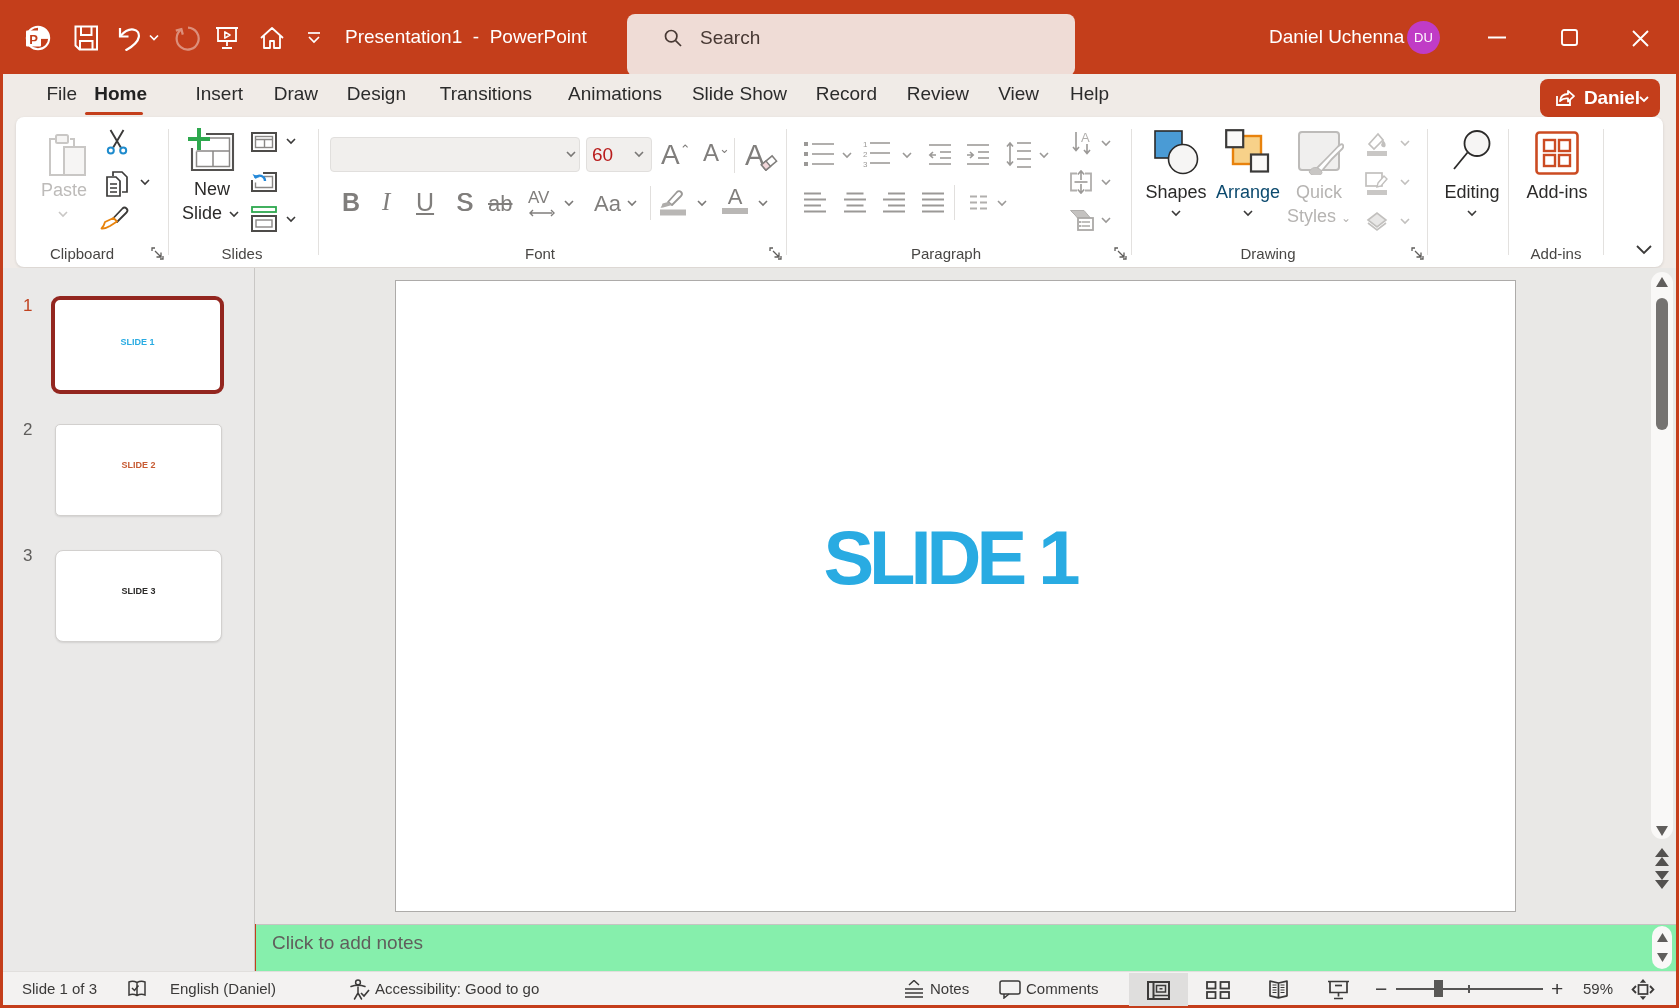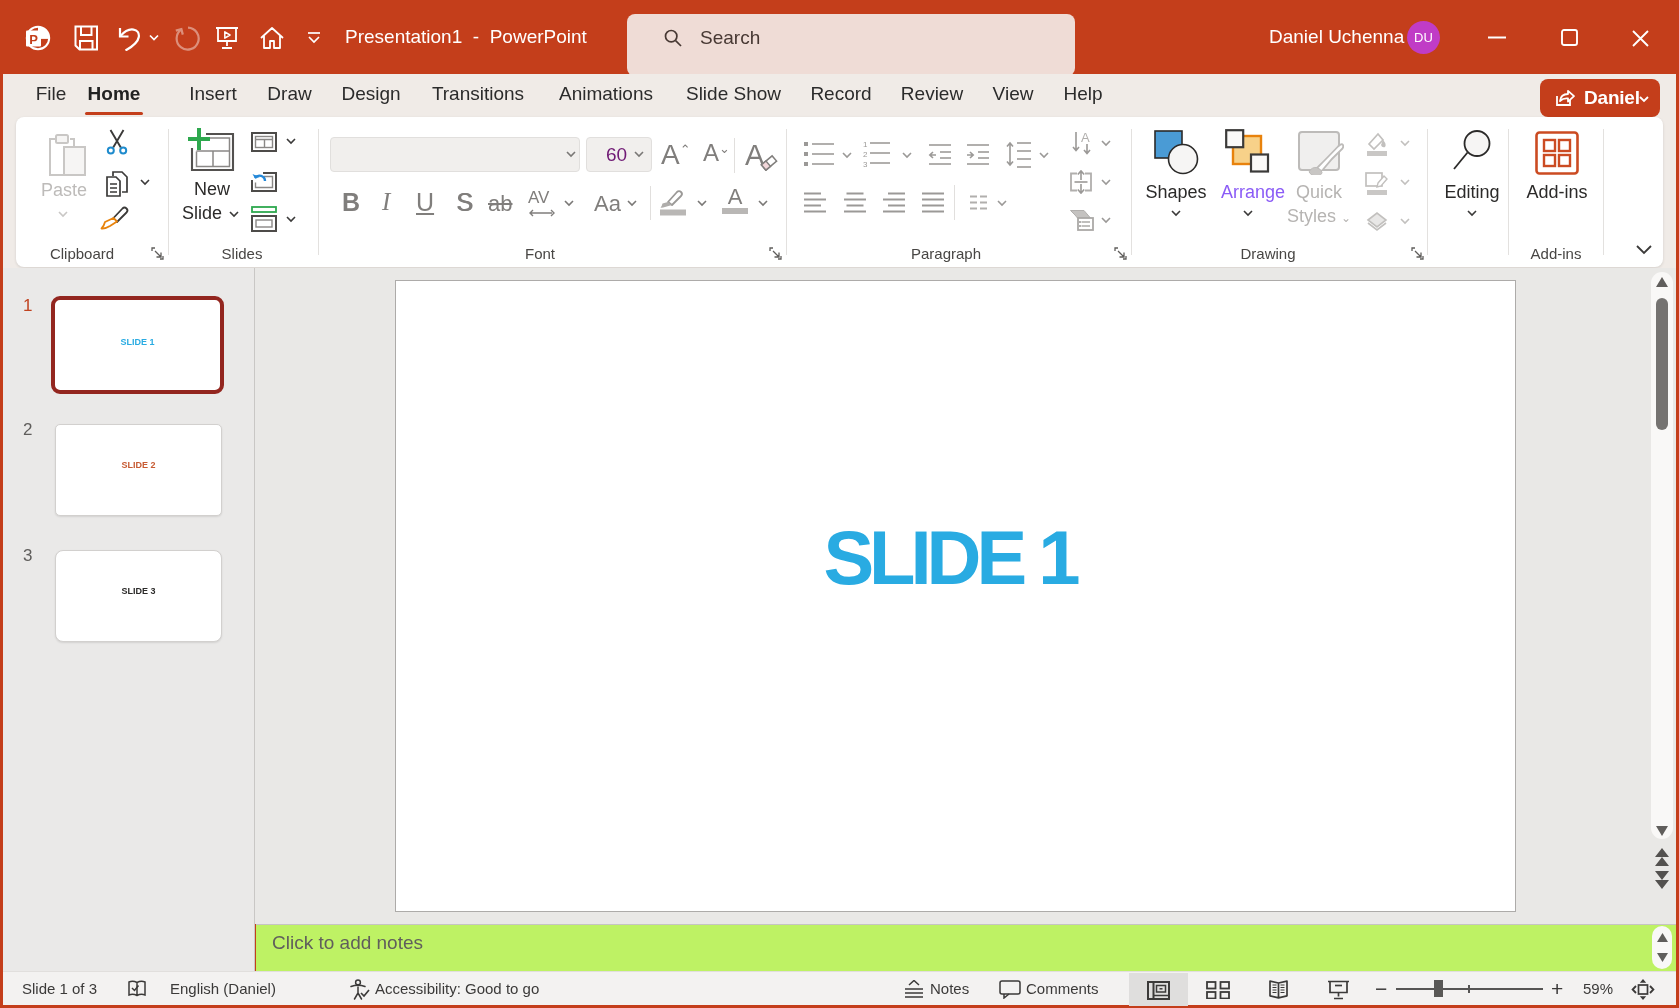--- a/index.html
+++ b/index.html
@@ -11,42 +11,42 @@
 #titlebar { position:absolute; left:0; top:0; width:1679px; height:74px; background:#C43E1B; color:#fff; }
 #titlebar svg { position:absolute; }
 #titletext { position:absolute; left:345px; top:0; height:74px; line-height:74px; font-size:19px; color:#fff; }
 #searchbox { position:absolute; left:627px; top:14px; width:448px; height:62px; background:#EFDCD6; border-radius:8px; }
 #searchbox .stext { position:absolute; left:73px; top:0; height:47px; line-height:47px; font-size:19px; color:#473833; }
 #username { position:absolute; left:1269px; top:0; height:74px; line-height:74px; font-size:19px; color:#fff; }
 #avatar { position:absolute; left:1407px; top:21px; width:33px; height:33px; border-radius:50%; background:#C03CC6; text-align:center; line-height:33px; font-size:13px; color:#fff; }
 
 
 #menurow { position:absolute; left:3px; top:74px; width:1673px; height:194px; background:#F0EBE7; }
-.tab { position:absolute; top:0; height:43px; line-height:40px; font-size:19px; color:#2b2b2b; text-align:center; }
+.tab { position:absolute; top:0; height:43px; line-height:40px; font-size:19px; color:#2b2b2b; text-align:right; }
 #share { position:absolute; left:1540px; top:79px; width:120px; height:38px; background:#C43E1B; border-radius:8px; color:#fff; }
 #share .sh-label { position:absolute; left:44px; top:0; height:38px; line-height:37px; font-size:19px; font-weight:bold; letter-spacing:-0.2px; }
 
 
 #ribbon { position:absolute; left:16px; top:117px; width:1647px; height:150px; background:#fff; border-radius:8px; box-shadow:0 1px 3px rgba(0,0,0,0.12); }
 .gdiv { position:absolute; top:12px; height:126px; width:1px; background:#E3E1DF; }
 .glabel { position:absolute; top:128px; font-size:15px; color:#484644; text-align:center; transform:translateX(-50%); }
 .launcher { position:absolute; width:13px; height:13px; }
 .ricon { position:absolute; }
 
 
 #content { position:absolute; left:3px; top:268px; width:1673px; height:656px; background:#E9E8E6; }
 #leftpane { position:absolute; left:3px; top:268px; width:252px; height:656px; background:#EAE9E8; border-right:1px solid #C9C7C5; }
 .thumbnum { position:absolute; left:20px; font-size:17px; color:#5f5d5b; }
 .thumb { position:absolute; background:#fff; }
 #canvasarea { position:absolute; left:259px; top:267px; width:1390px; height:663px; }
 #slide { position:absolute; left:395px; top:280px; width:1121px; height:632px; background:#fff; border:1px solid #ADABA9; }
 #slidetitle { position:absolute; left:389px; top:514px; width:1121px; text-align:center; font-size:76px; font-weight:bold; color:#29ABE2; letter-spacing:-5px; }
 
 
-#notes { position:absolute; left:256px; top:924px; width:1420px; height:47px; background:#bef264; border-top:1px solid #C6C4C2; }
+#notes { position:absolute; left:256px; top:924px; width:1420px; height:47px; background:#86efac; border-top:1px solid #C6C4C2; }
 #notes .ntext { position:absolute; left:16px; top:0; height:36px; line-height:36px; font-size:19px; color:#605E5C; }
 #notesleft { position:absolute; left:3px; top:924px; width:252px; height:47px; background:#EAE9E8; border-right:1px solid #C9C7C5; }
 
 
 #statusbar { position:absolute; left:0px; top:971px; width:1679px; height:34px; background:#F3F2F1; border-top:1px solid #E1DFDD; font-size:15px; color:#3b3a39; }
 #statusbar .st { position:absolute; top:0; height:34px; line-height:33px; }
 
 
 #bordL { position:absolute; left:0; top:74px; width:3px; height:934px; background:#C43E1B; }
 #bordR { position:absolute; right:0; top:74px; width:3px; height:934px; background:#C43E1B; }
@@ -229,21 +229,21 @@
   </svg>
   <svg class="ricon" style="left:269px; top:98px;" width="12" height="9" viewBox="0 0 12 9">
       <path d="M2 2 l4 4 4-4" fill="none" stroke="#3b3a39" stroke-width="1.6"></path>
     </svg>
   <div class="glabel" style="left:226px;">Slides</div>
 
   <div class="abs" style="left:314px; top:20px; width:250px; height:35px; background:#F1EFED; border:1px solid #E1DFDD; border-radius:4px;"></div>
   <svg class="ricon" style="left:549px; top:33px;" width="12" height="9" viewBox="0 0 12 9">
       <path d="M2 2 l4 4 4-4" fill="none" stroke="#7a7876" stroke-width="1.6"></path>
     </svg>
-  <div class="abs" style="left:570px; top:20px; width:66px; height:35px; background:#F1EFED; border:1px solid #E1DFDD; border-radius:4px; font-size:19px; color:#701a75; line-height:33px; padding-left:19px;">60</div>
+  <div class="abs" style="left:570px; top:20px; width:66px; height:35px; background:#F1EFED; border:1px solid #E1DFDD; border-radius:4px; font-size:19px; color:#b91c1c; line-height:33px; padding-left:5px;">60</div>
   <svg class="ricon" style="left:617px; top:33px;" width="12" height="9" viewBox="0 0 12 9">
       <path d="M2 2 l4 4 4-4" fill="none" stroke="#7a7876" stroke-width="1.6"></path>
     </svg>
 
   <div class="abs" style="left:645px; top:22px; font-size:28px; color:#807E7C;">A<span style="position:relative; top:-10px; font-size:13px;">⌃</span></div>
   <div class="abs" style="left:687px; top:22px; font-size:24px; color:#807E7C;">A<span style="position:relative; top:-8px; font-size:13px;">⌄</span></div>
   <div class="abs" style="left:718px; top:21px; width:1px; height:35px; background:#E1DFDD;"></div>
   <svg class="ricon" style="left:729px; top:22px;" width="34" height="32" viewBox="0 0 34 32">
     <text x="0" y="26" font-size="29" fill="#807E7C" font-family="Liberation Sans">A</text>
     <g transform="rotate(-40 24 24)">
@@ -389,21 +389,21 @@
   <div class="abs" style="left:1124px; top:65px; width:72px; text-align:center; font-size:18px; color:#2b2a29;">Shapes</div>
   <svg class="ricon" style="left:1154px; top:92px;" width="12" height="9" viewBox="0 0 12 9">
       <path d="M2 2 l4 4 4-4" fill="none" stroke="#3b3a39" stroke-width="1.6"></path>
     </svg>
 
   <svg class="ricon" style="left:1209px; top:12px;" width="46" height="46" viewBox="0 0 46 46">
     <rect x="8" y="7" width="28" height="28" fill="#F7D189" stroke="#E8820C" stroke-width="2.4"></rect>
     <rect x="1.2" y="1.2" width="17" height="17" fill="#FAF9F8" stroke="#3b3a39" stroke-width="2.2"></rect>
     <rect x="26" y="25.5" width="17" height="17" fill="#FAF9F8" stroke="#3b3a39" stroke-width="2.2"></rect>
   </svg>
-  <div class="abs" style="left:1195px; top:65px; width:74px; text-align:right; font-size:18px; color:#8b5cf6;">Arrange</div>
+  <div class="abs" style="left:1195px; top:65px; width:74px; text-align:center; font-size:18px; color:#0c4a6e;">Arrange</div>
   <svg class="ricon" style="left:1226px; top:92px;" width="12" height="9" viewBox="0 0 12 9">
       <path d="M2 2 l4 4 4-4" fill="none" stroke="#3b3a39" stroke-width="1.6"></path>
     </svg>
 
   <svg class="ricon" style="left:1282px; top:14px;" width="46" height="44" viewBox="0 0 46 44">
     <rect x="1" y="1" width="40" height="38" rx="3" fill="#F0EFEE" stroke="#BDBBB9" stroke-width="2"></rect>
     <path d="M20 36 Q32 24 40 15.5 q3.5-3.5 5 -1.5 q1 2.5-2 5 Q34 27 25 38.5 q-3.5 4-7.5 3 q-2.5-2 2.5-5.5z" fill="#fff" stroke="#BDBBB9" stroke-width="1.8"></path>
     <path d="M11 41 q2.5-5 7.5-4.5 q5 1.5 5.5 5 q-0.5 3.5-6 3.5 q-5 0-7-4z" fill="#C8C6C4" stroke="#BDBBB9" stroke-width="1"></path>
   </svg>
   <div class="abs" style="left:1268px; top:65px; width:70px; text-align:center; font-size:18px; color:#B6B4B2;">Quick</div>

